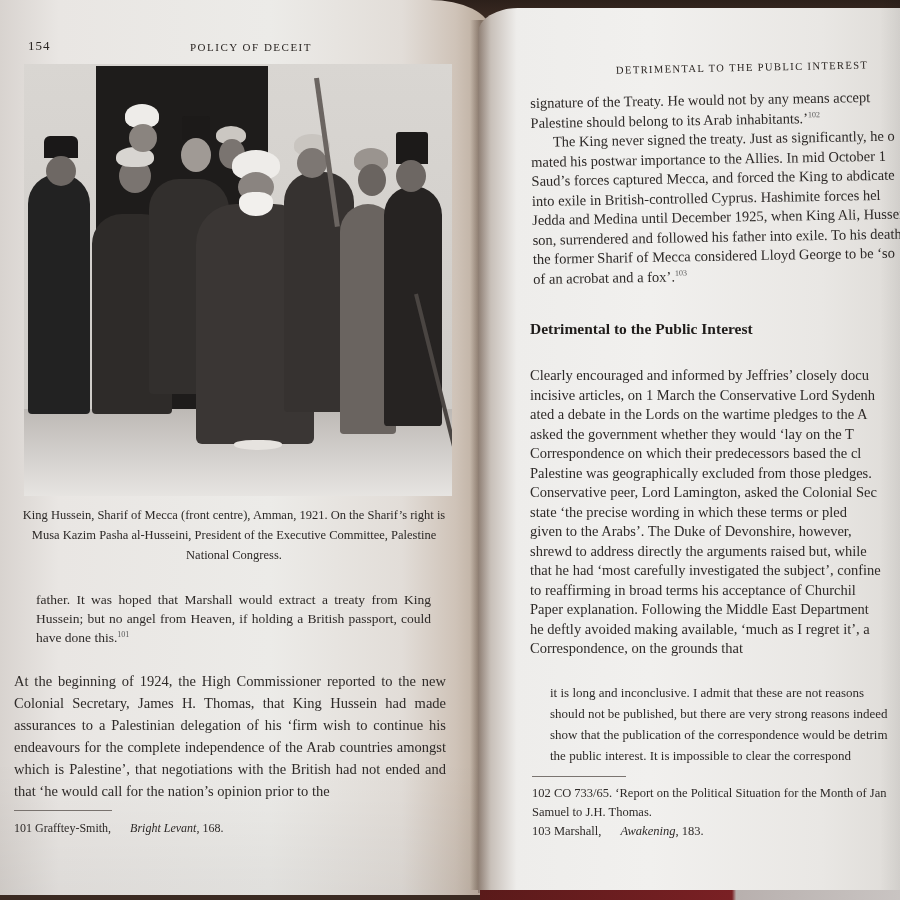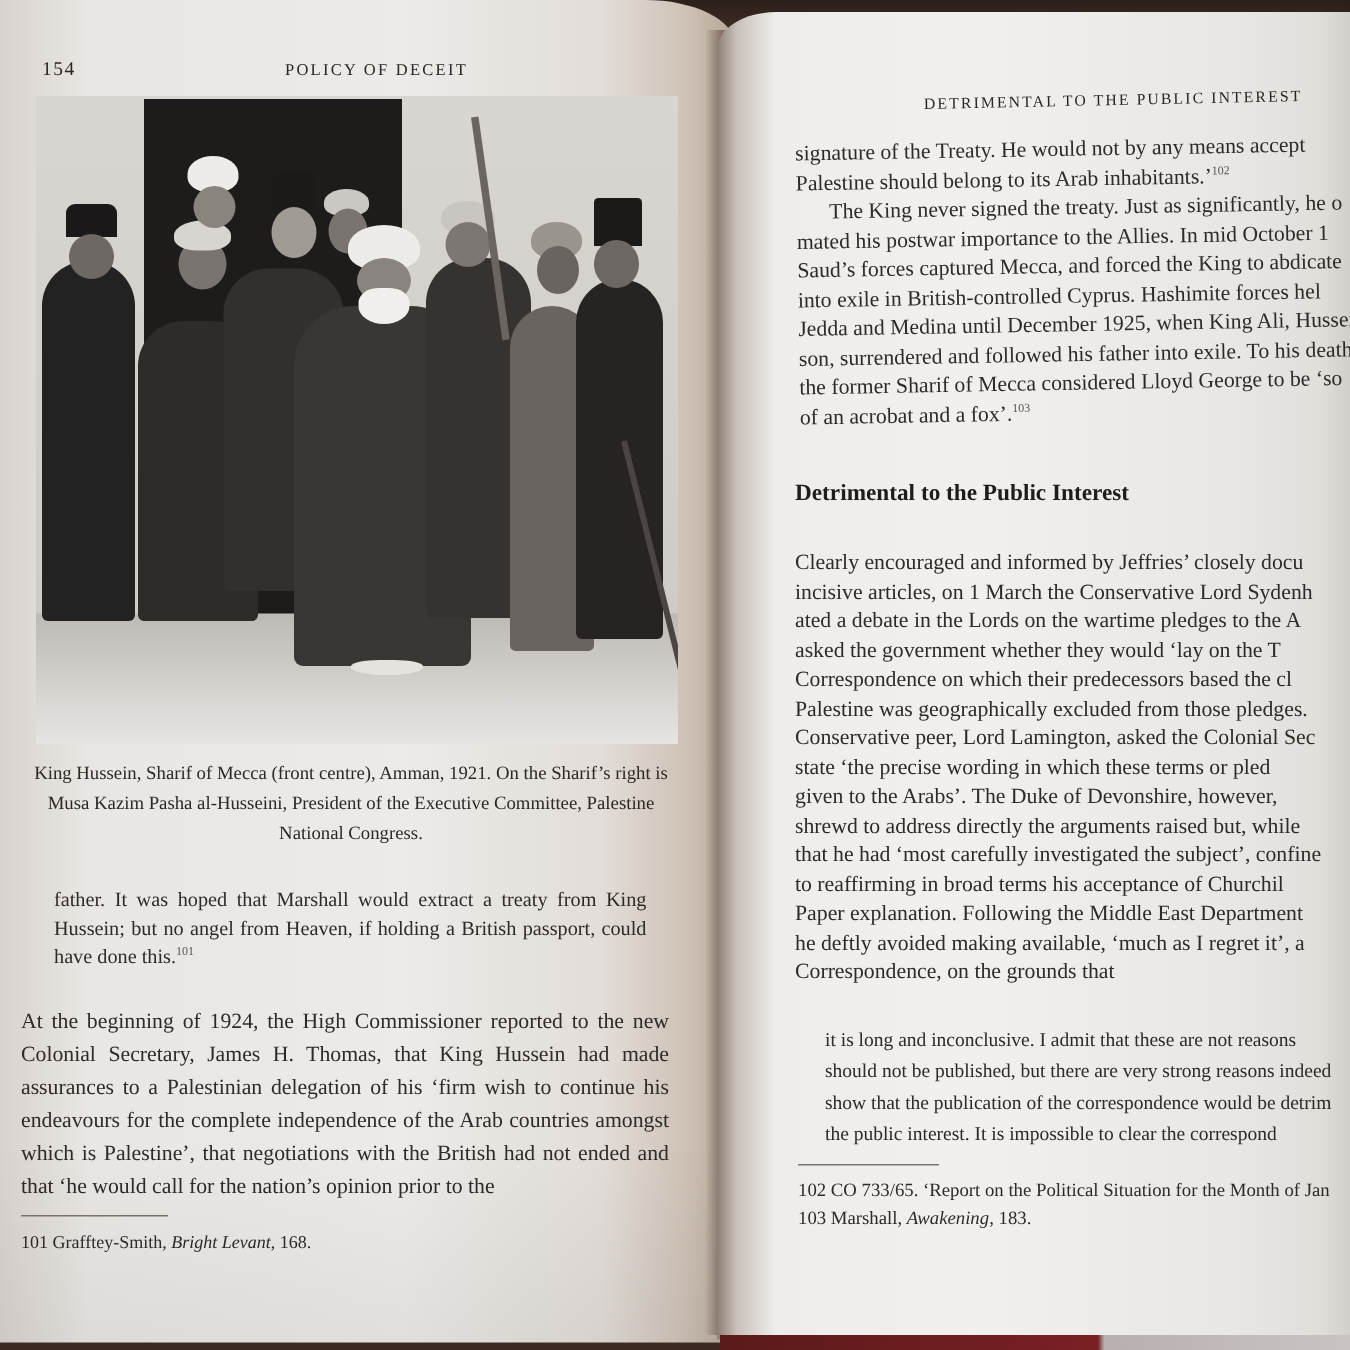--- a/index.html
+++ b/index.html
@@ -102,21 +102,21 @@
   }
   .left-body-2 {
     left: 14px; top: 670px; width: 432px; font-size: 14.5px; line-height: 22px;
   }
   .footnote-rule {
     position: absolute; height: 1px; background: #7a7470;
   }
   .footnote {
     position: absolute; font-size: 12px; line-height: 17px; color: #2e2a28;
   }
-  .footnote i { font-style: italic; }
+  .footnote i { font-style: italic; margin-left: 16px; }
 
   .right-block {
     position: absolute; left: 52px; width: 420px;
     font-size: 14.5px; line-height: 19.5px; color: #2e2a28;
     white-space: nowrap; overflow: hidden;
   }
   .right-block .line { display: block; height: 19.5px; }
   .right-block .indent { padding-left: 22px; }
   .section-heading {
     position: absolute; left: 52px; top: 312px;
@@ -243,20 +243,21 @@
     <span class="line">show that the publication of the correspondence would be detrim</span>
     <span class="line">the public interest. It is impossible to clear the correspond</span>
   </div>
 
   <div class="footnote-rule" style="left:54px;top:768px;width:94px;"></div>
   <div class="footnote" style="left:54px;top:776px;white-space:nowrap;font-size:12.5px;line-height:19px;">
     <div>
       <span>102</span>
       <span>CO 733/65. ‘Report on the Political Situation for the Month of Jan</span>
     </div>
+    <div>Samuel to J.H. Thomas.</div>
     <div>
       <span>103</span>
       <span>Marshall, </span><i>Awakening</i><span>, 183.</span>
     </div>
   </div>
 </div>
 
 <div class="right-edge-shade"></div>
 <div class="backdrop-bottom"></div>
 

